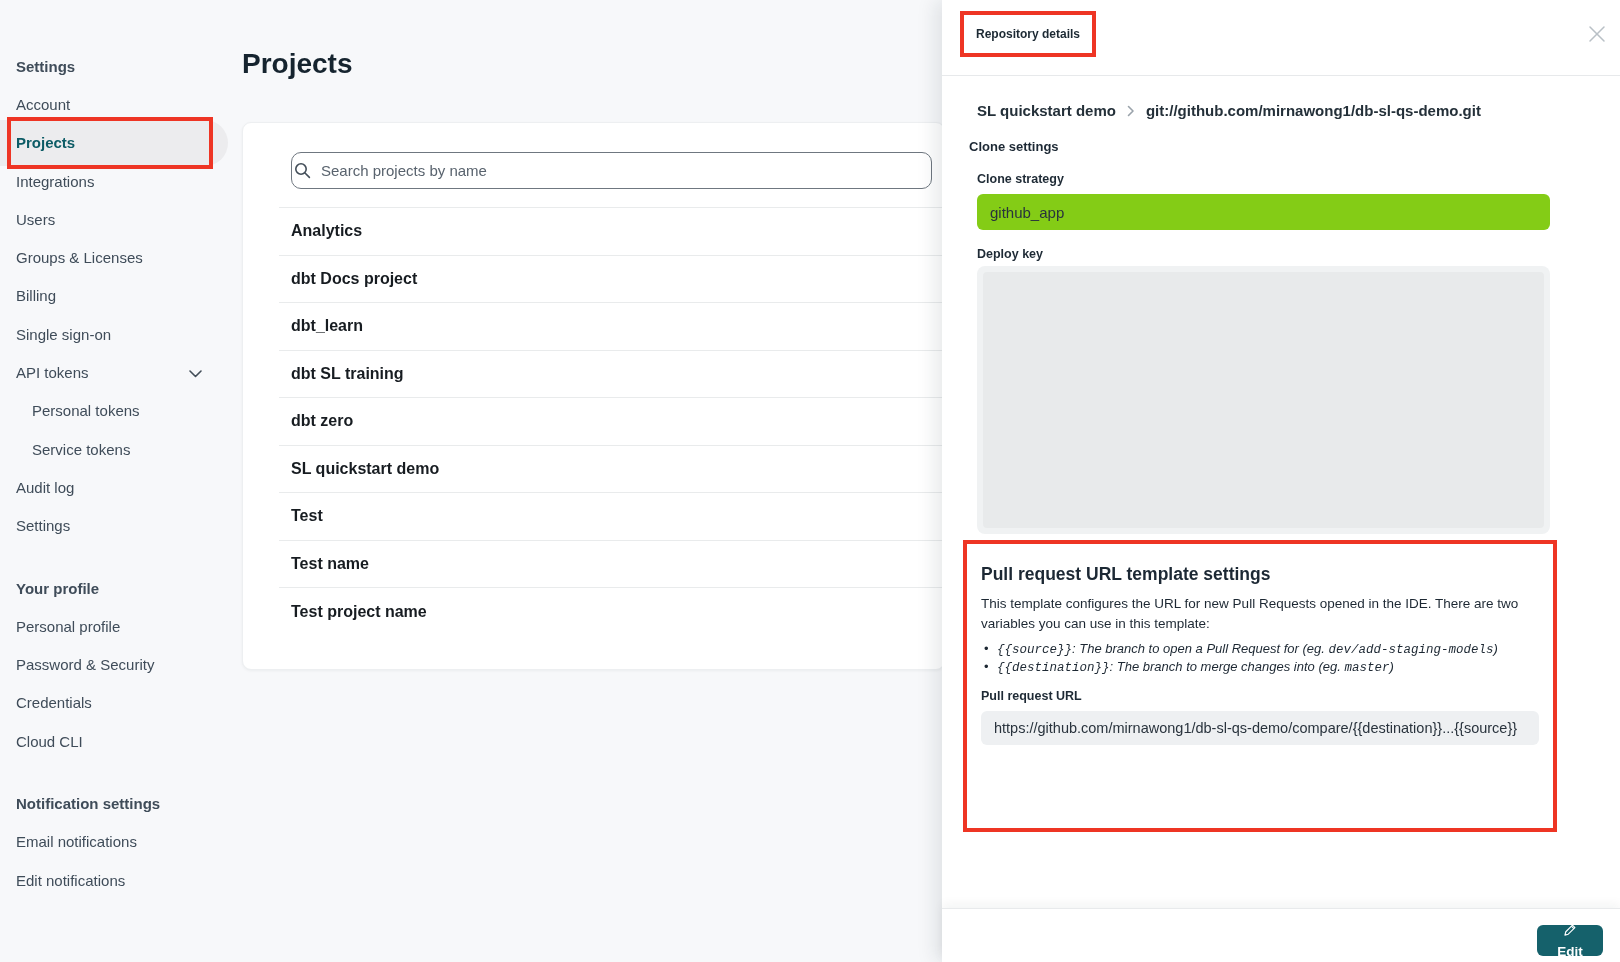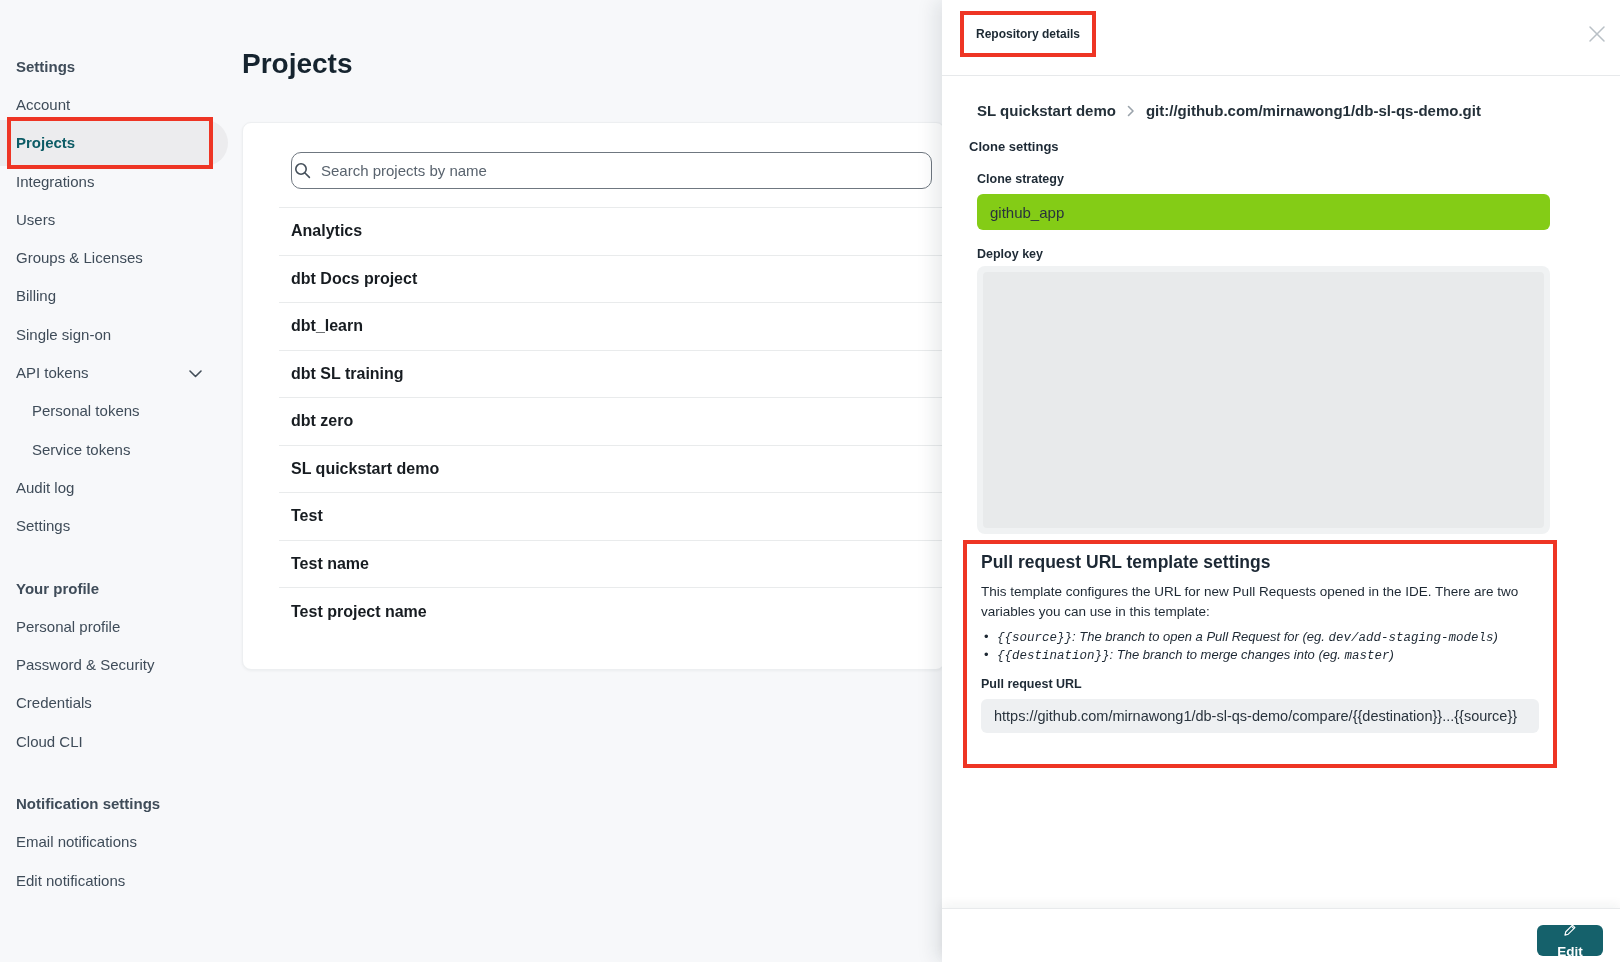--- a/index.html
+++ b/index.html
@@ -54,22 +54,22 @@
   .h-section { position:absolute; left:27px; font-size:13px; font-weight:bold; color:#1c2834; }
   .small-label { position:absolute; left:35px; font-size:12.5px; font-weight:bold; color:#1e2a35; }
   .field-box { position:absolute; left:35px; width:573px; height:36px; background:#84cc16;
       border-radius:6px; display:flex; align-items:center; padding-left:13px;
       font-size:15px; color:#29333d; }
   .deploy-box { position:absolute; left:35px; top:266px; width:573px; height:268px;
       background:#f0f2f3; border-radius:8px; }
   .deploy-box .inner { position:absolute; left:6px; right:6px; top:6px; bottom:6px;
       background:#e8eaeb; border-radius:4px; }
 
-  .pr-box { position:absolute; left:21px; top:540px; width:594px; height:228px;
-      border:4px solid #ee3524; padding:8px 14px; }
+  .pr-box { position:absolute; left:21px; top:540px; width:594px; height:292px;
+      border:4px solid #ee3524; padding:20px 14px; }
   .pr-box h2 { font-size:17.5px; font-weight:bold; color:#1c2834; margin-bottom:9px; }
   .pr-desc { font-size:13.5px; line-height:20px; color:#1d2833; margin-bottom:7px; }
   .pr-bullets { list-style:none; margin-bottom:13px; }
   .pr-bullets li { font-size:13px; line-height:16.5px; color:#1d2833; font-style:italic;
       padding-left:16px; position:relative; }
   .pr-bullets li::before { content:'•'; position:absolute; left:3px; font-style:normal; }
   .mono { font-family:"Liberation Mono", monospace; font-size:12.5px; }
   .pr-url-label { font-size:12.5px; font-weight:bold; color:#1e2a35; margin-bottom:8px; }
   .pr-url-box { width:100%; height:34px; background:#eef0f2; border-radius:6px; display:flex;
       align-items:center; padding-left:13px; font-size:14.5px; color:#29333d; }

